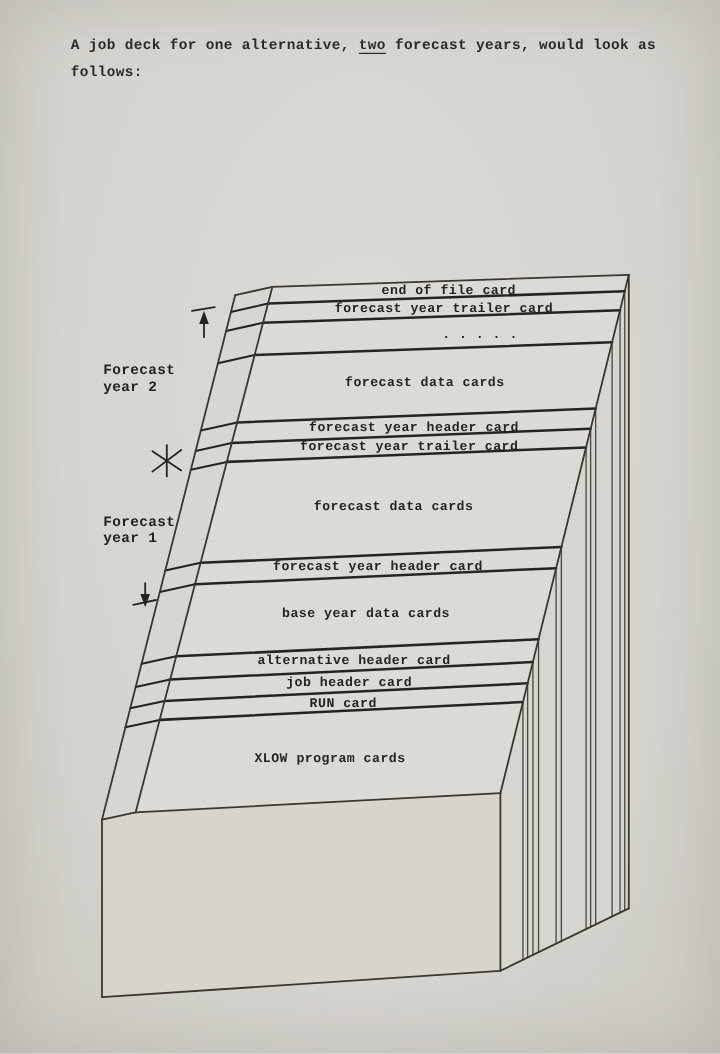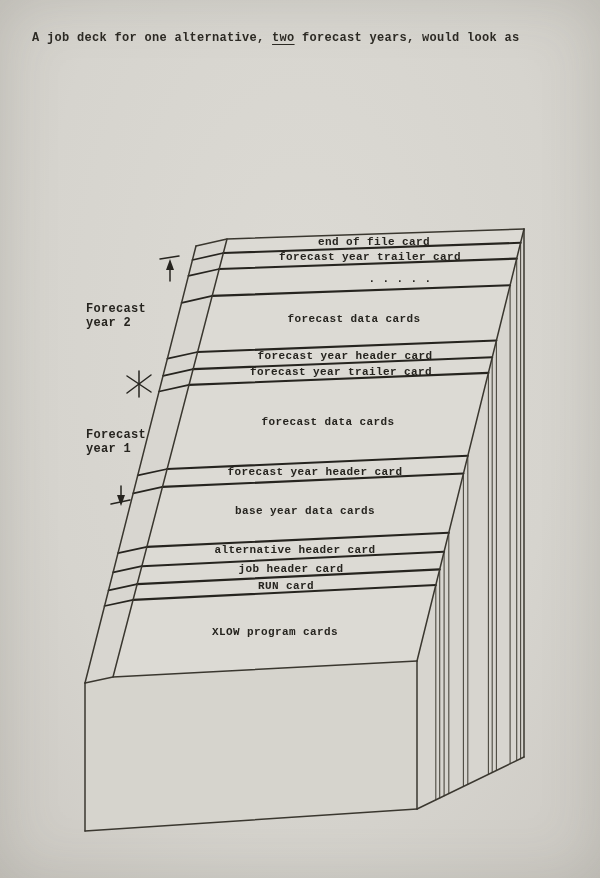--- a/index.html
+++ b/index.html
@@ -9,21 +9,21 @@
   }
   .page {
     position: relative;
     width: 600px; height: 878px;
     overflow: hidden;
     background: radial-gradient(ellipse at 50% 38%, #dcdad4 0%, #d6d4ce 62%, #ccc9c3 100%);
     box-shadow: inset 0 0 60px rgba(90,88,80,0.18);
   }
   .intro {
     position: absolute;
-    left: 32px; top: 27px;
+    left: 59px; top: 27px;
     width: 520px;
     font: 700 12px/22px "Liberation Mono", "DejaVu Sans Mono", monospace;
     color: #2c2a24;
     letter-spacing: 0.3px;
     white-space: nowrap;
   }
   .intro .line2 { display: block; }
   .underline { text-decoration: underline; text-underline-offset: 3px; }
   svg.diagram { position: absolute; left: 0; top: 0; }
 
@@ -51,20 +51,21 @@
   .arrow      { fill: none; stroke: #26241f; stroke-width: 1.5; stroke-linecap: round; }
   .arrow-head { fill: #26241f; stroke: none; }
 </style>
 </head>
 <body>
 
 <div class="page">
 
   <div class="intro">
     <span><span>A job deck for one alternative, </span><span class="underline">two</span><span> forecast years, would look as</span></span>
+    <span class="line2">follows:</span>
   </div>
 
   <svg class="diagram" width="600" height="878" viewBox="0 0 600 878">
 
     <g>
       <path class="face-right" d="M524,229 L417,661 L417,809 L524,757 Z"></path>
       <path class="face-front" d="M85,683 L113,677 L417,661 L417,809 L85,831 Z"></path>
       <path class="face-left" d="M196,246 L227,239 L113,677 L85,683 Z"></path>
       <path class="face-top" d="M227,239 L524,229 L417,661 L113,677 Z"></path>
     </g>

